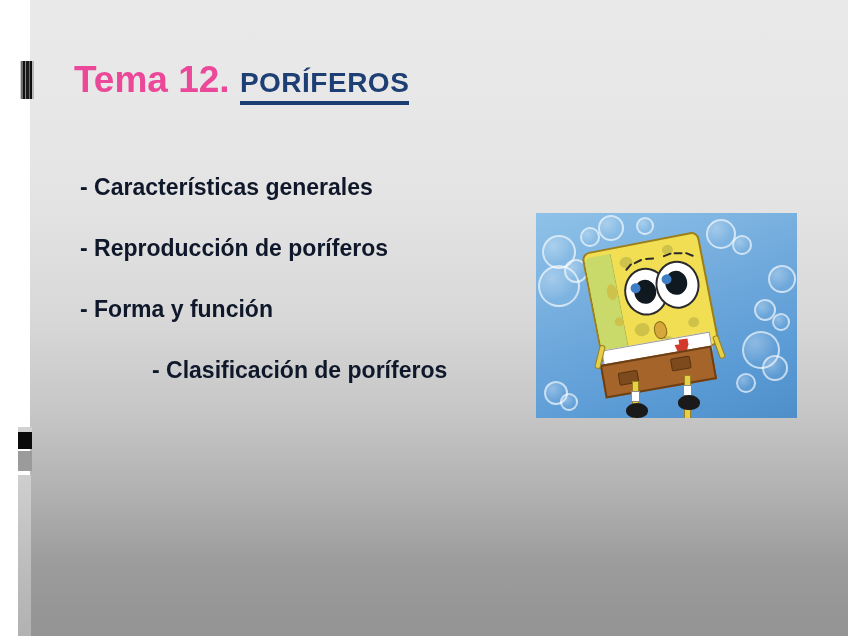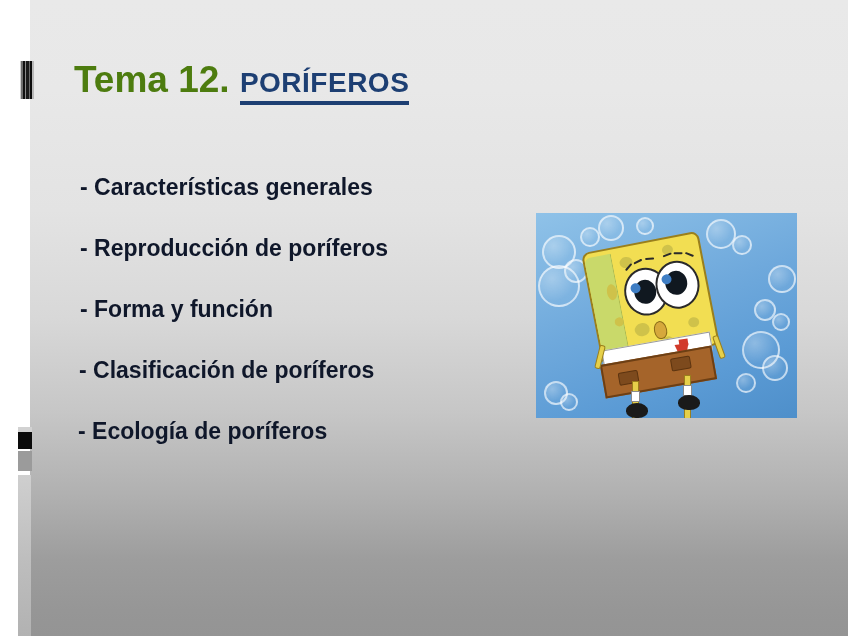--- a/index.html
+++ b/index.html
@@ -80,21 +80,21 @@
     left: 74px;
     top: 56px;
     font-size: 37px;
     font-weight: bold;
     color: #1d3f73;
     letter-spacing: 0px;
     white-space: nowrap;
     line-height: 1.1;
   }
   .title .title-lead {
-    color: #4d7c0f;
+    color: #ec4899;
   }
   .title .title-term {
     font-variant: small-caps;
     text-transform: lowercase;
     border-bottom: 4px solid #1d3f73;
     padding-bottom: 1px;
     font-size: 40px;
     letter-spacing: 0.5px;
   }
 
@@ -109,21 +109,21 @@
     font-size: 23px;
     font-weight: bold;
     color: #0f172a;
     height: 61px;
     line-height: 30px;
     white-space: nowrap;
   }
   .bullet-row.b0 { padding-left: 80px; }
   .bullet-row.b1 { padding-left: 80px; }
   .bullet-row.b2 { padding-left: 80px; }
-  .bullet-row.b3 { padding-left: 79px; }
+  .bullet-row.b3 { padding-left: 116px; margin-left: 36px; }
   .bullet-row.b4 { padding-left: 78px; }
   .bullet-row.b5 { padding-left: 78px; }
 
   
   .picture {
     position: absolute;
     left: 536px;
     top: 213px;
     width: 261px;
     height: 205px;
@@ -309,21 +309,20 @@
   <div class="ornament-sq ornament-sq-3"></div>
   <div class="ornament-bar"></div>
 
   <div class="title"><span class="title-lead">Tema 12. </span><span class="title-term">Poríferos</span></div>
 
   <div class="bullets">
     <div class="bullet-row b0">- Características generales</div>
     <div class="bullet-row b2">- Reproducción de poríferos</div>
     <div class="bullet-row b1">- Forma y función</div>
     <div class="bullet-row b3">- Clasificación de poríferos</div>
-    <div class="bullet-row b4">- Ecología de poríferos</div>
   </div>
 
   <div class="picture">
 
     <div class="bubble" style="left:6px;  top:22px;  width:30px; height:30px;"></div>
     <div class="bubble" style="left:28px; top:46px;  width:20px; height:20px;"></div>
     <div class="bubble" style="left:2px;  top:52px;  width:38px; height:38px;"></div>
     <div class="bubble" style="left:44px; top:14px;  width:16px; height:16px;"></div>
     <div class="bubble" style="left:62px; top:2px;   width:22px; height:22px;"></div>
     <div class="bubble" style="left:170px;top:6px;   width:26px; height:26px;"></div>

